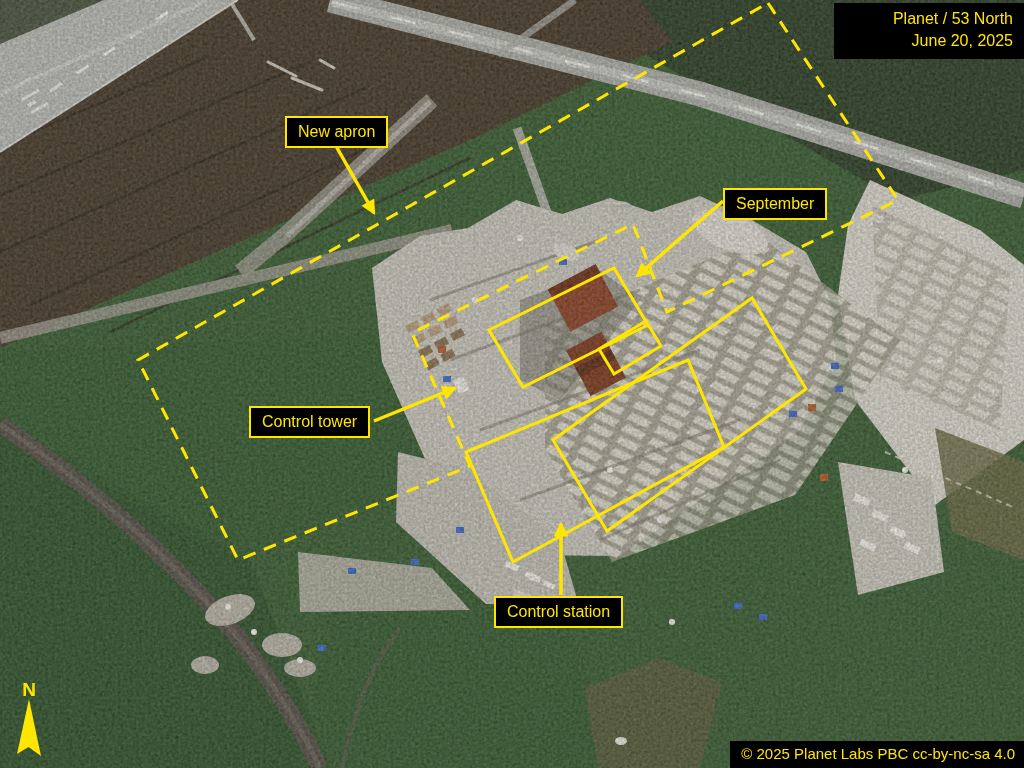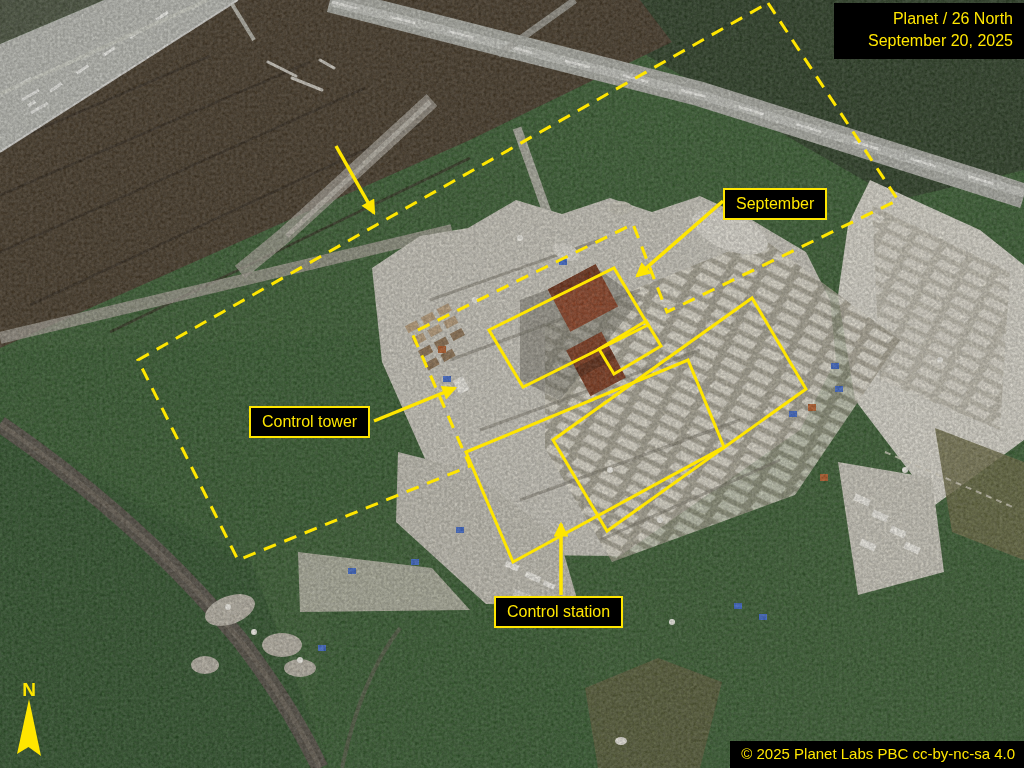--- a/index.html
+++ b/index.html
@@ -229,23 +229,24 @@
       <path d="M561,595 L561,524" marker-end="url(#ah)"></path>
     </g>
   </g>
 
   <g>
     <text x="29" y="696" font-family="Liberation Sans, sans-serif" font-size="19" font-weight="bold" fill="#ffe600" text-anchor="middle">N</text>
     <polygon points="29,699 41,756 28.5,747 17,754" fill="#ffe600"></polygon>
   </g>
 </svg>
 
+<div class="anno-label" id="label-new-apron">New apron</div>
 <div class="anno-label" id="label-terminal">September</div>
 <div class="anno-label" id="label-control-tower">Control tower</div>
 <div class="anno-label" id="label-railway-station">Control station</div>
 
 <div class="credit" id="credit-top">
-  <div>Planet / 26 North</div>
-  <div>September 20, 2025</div>
+  <div>Planet / 53 North</div>
+  <div>June 20, 2025</div>
 </div>
 <div class="credit" id="credit-bottom">© 2025 Planet Labs PBC cc-by-nc-sa 4.0</div>
 
 </div>
 
 </body></html>

